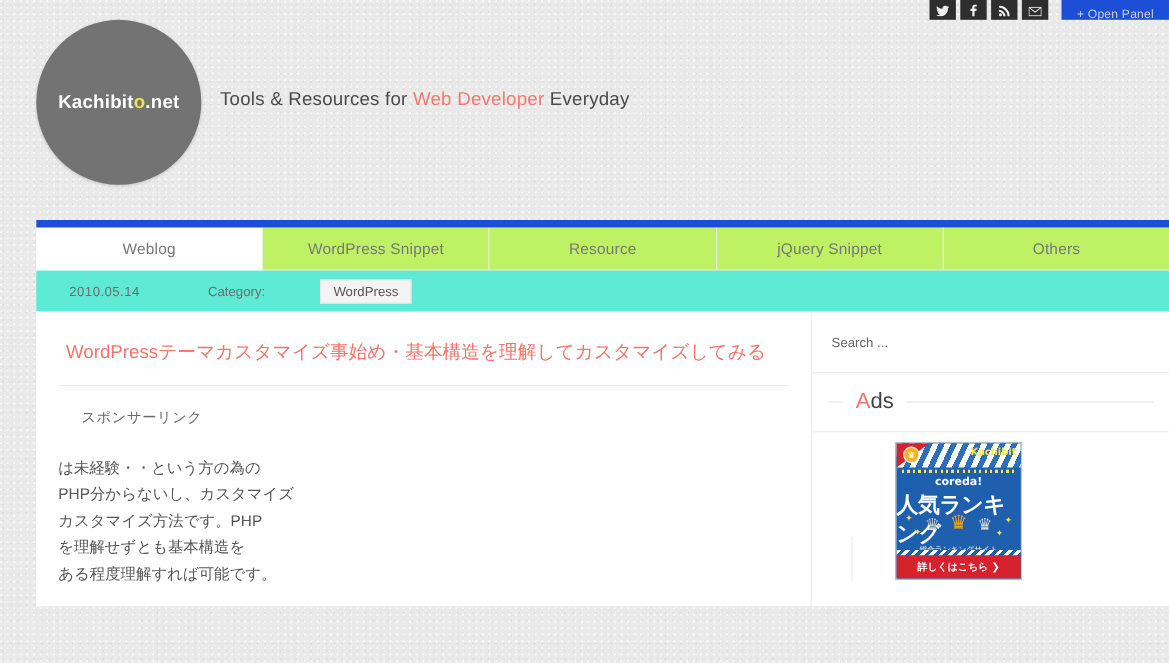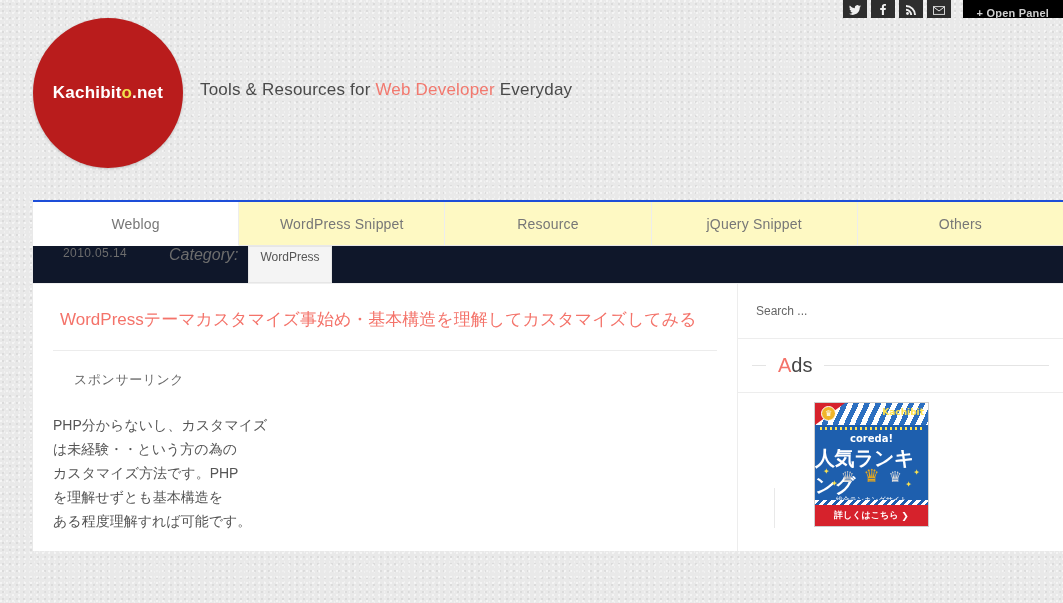--- a/index.html
+++ b/index.html
@@ -36,42 +36,41 @@
     background: #2e2e2e;
     display: flex;
     align-items: flex-end;
     justify-content: center;
     padding-bottom: 3px;
     cursor: pointer;
   }
   .social-btn svg { display: block; }
   .open-panel {
     height: 18px;
-    background: #000000;
+    background: #1d4ed8;
     color: #cfcfcf;
     font-size: 11px;
     line-height: 18px;
     padding: 0 14px 0 14px;
     display: flex; align-items: flex-end;
     cursor: pointer;
     white-space: nowrap;
     letter-spacing: .2px;
-    font-weight: bold;
   }
   .open-panel span { position: relative; top: 4px; }
 
   
   .header { position: relative; height: 200px; }
 
   .logo-circle {
     position: absolute;
     left: 33px; top: 18px;
     width: 150px; height: 150px;
     border-radius: 50%;
-    background: #b91c1c;
+    background: #737373;
     display: flex;
     align-items: center;
     justify-content: center;
     cursor: pointer;
     box-shadow: 0 1px 3px rgba(0,0,0,.18);
     text-align: center;
   }
   .logo-text {
     color: #ffffff;
     font-size: 17px;
@@ -92,61 +91,62 @@
   .tagline .hl { color: #f2796f; }
 
   
   .nav {
     position: absolute;
     left: 33px; top: 200px;
     width: 1030px;
     height: 46px;
     display: flex;
     background: #fafafa;
-    border-top: 2px solid #1d4ed8;
+    border-top: 7px solid #1d4ed8;
   }
   .nav-item {
     flex: 1;
     display: flex;
     align-items: center;
     justify-content: center;
     font-size: 14px;
     color: #777777;
-    background: #fef9c3;
+    background: #bef264;
     border-right: 1px solid #ededed;
     border-bottom: 1px solid #e8e8e8;
     cursor: pointer;
     letter-spacing: .2px;
   }
   .nav-item:last-child { border-right: none; }
   .nav-item.active {
     background: #ffffff;
     border-bottom-color: #ffffff;
   }
 
   
   .meta-row {
     position: absolute;
     left: 33px; top: 246px;
     width: 1030px;
     height: 37px;
-    background: #0f172a;
-    display: flex;
+    background: #5eead4;
+    display: flex;
+    align-items: center;
+    gap: 40px;
   }
   .meta-date {
     font-size: 12px;
     color: #6d6d6d;
     margin-left: 30px;
     letter-spacing: .4px;
   }
   .meta-cat-label {
-    font-size: 16px;
+    font-size: 12px;
     color: #6d6d6d;
-    margin-left: 42px;
-    font-style: italic;
+    margin-left: 22px;
   }
   .meta-cat-badge {
     margin-left: 10px;
     font-size: 12px;
     color: #555555;
     background: #f4f4f4;
     border: 1px solid #e6e6e6;
     padding: 3px 11px;
     cursor: pointer;
   }
@@ -386,22 +386,22 @@
   <div class="meta-cat-badge">WordPress</div>
 </div>
 
 <div class="page-body">
 
   <div class="content-col">
     <div class="article-title">WordPressテーマカスタマイズ事始め・基本構造を理解してカスタマイズしてみる</div>
     <div class="divider"></div>
     <div class="sponsor-label">スポンサーリンク</div>
     <div class="article-body">
+      <p>は未経験・・という方の為の</p>
       <p>PHP分からないし、カスタマイズ</p>
-      <p>は未経験・・という方の為の</p>
       <p>カスタマイズ方法です。PHP</p>
       <p>を理解せずとも基本構造を</p>
       <p>ある程度理解すれば可能です。</p>
     </div>
   </div>
 
   <div class="sidebar">
     <div class="search-box">
       <input class="search-input" type="text" placeholder="Search ..." style="">
     </div>

